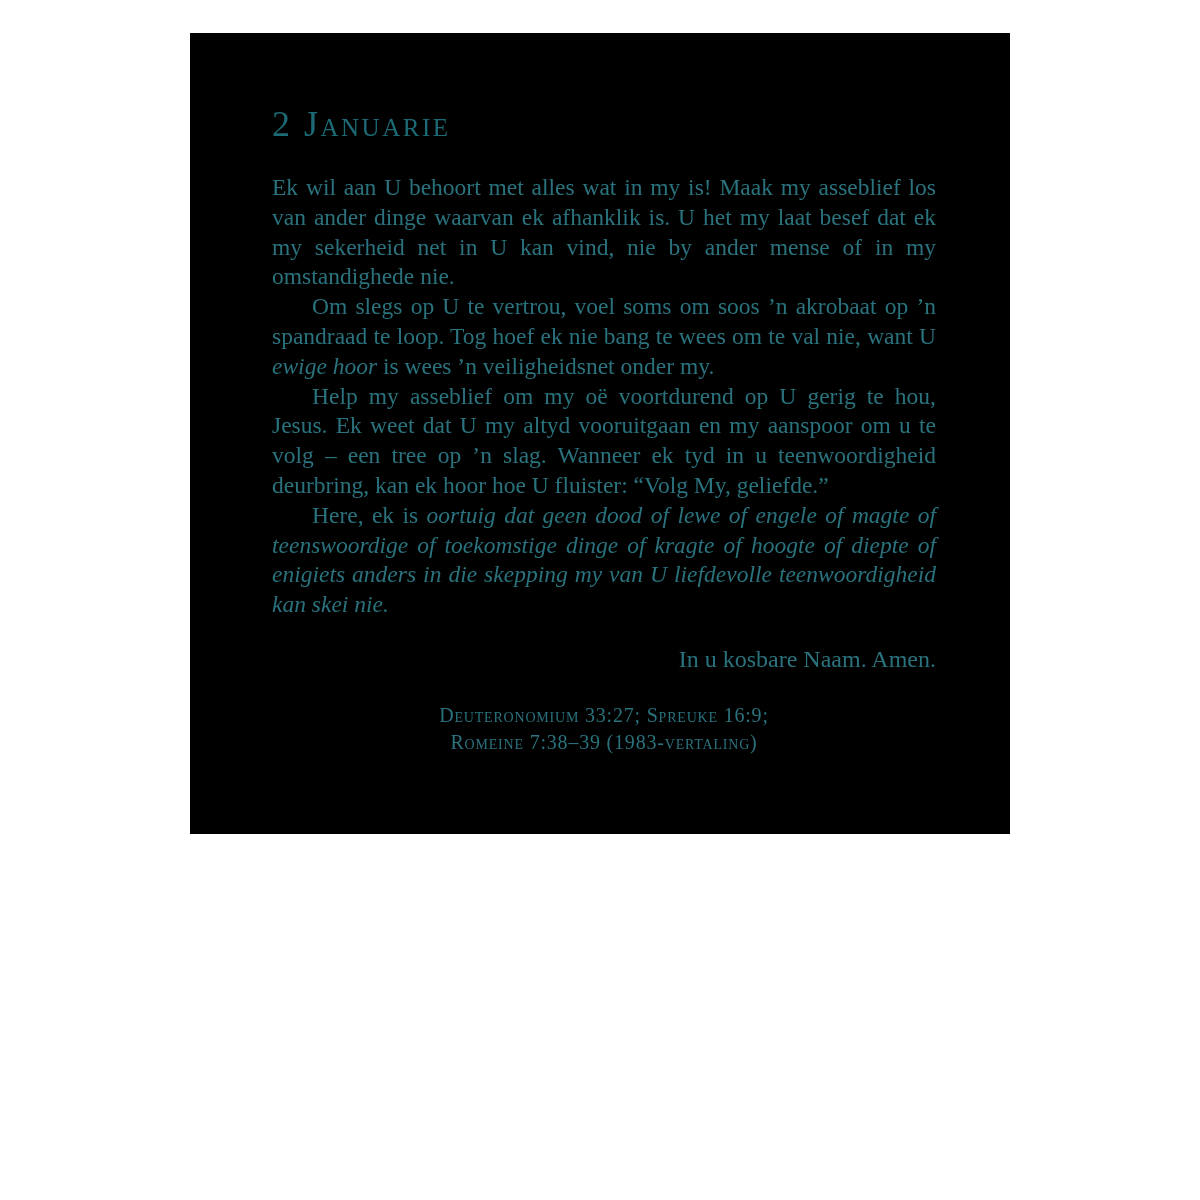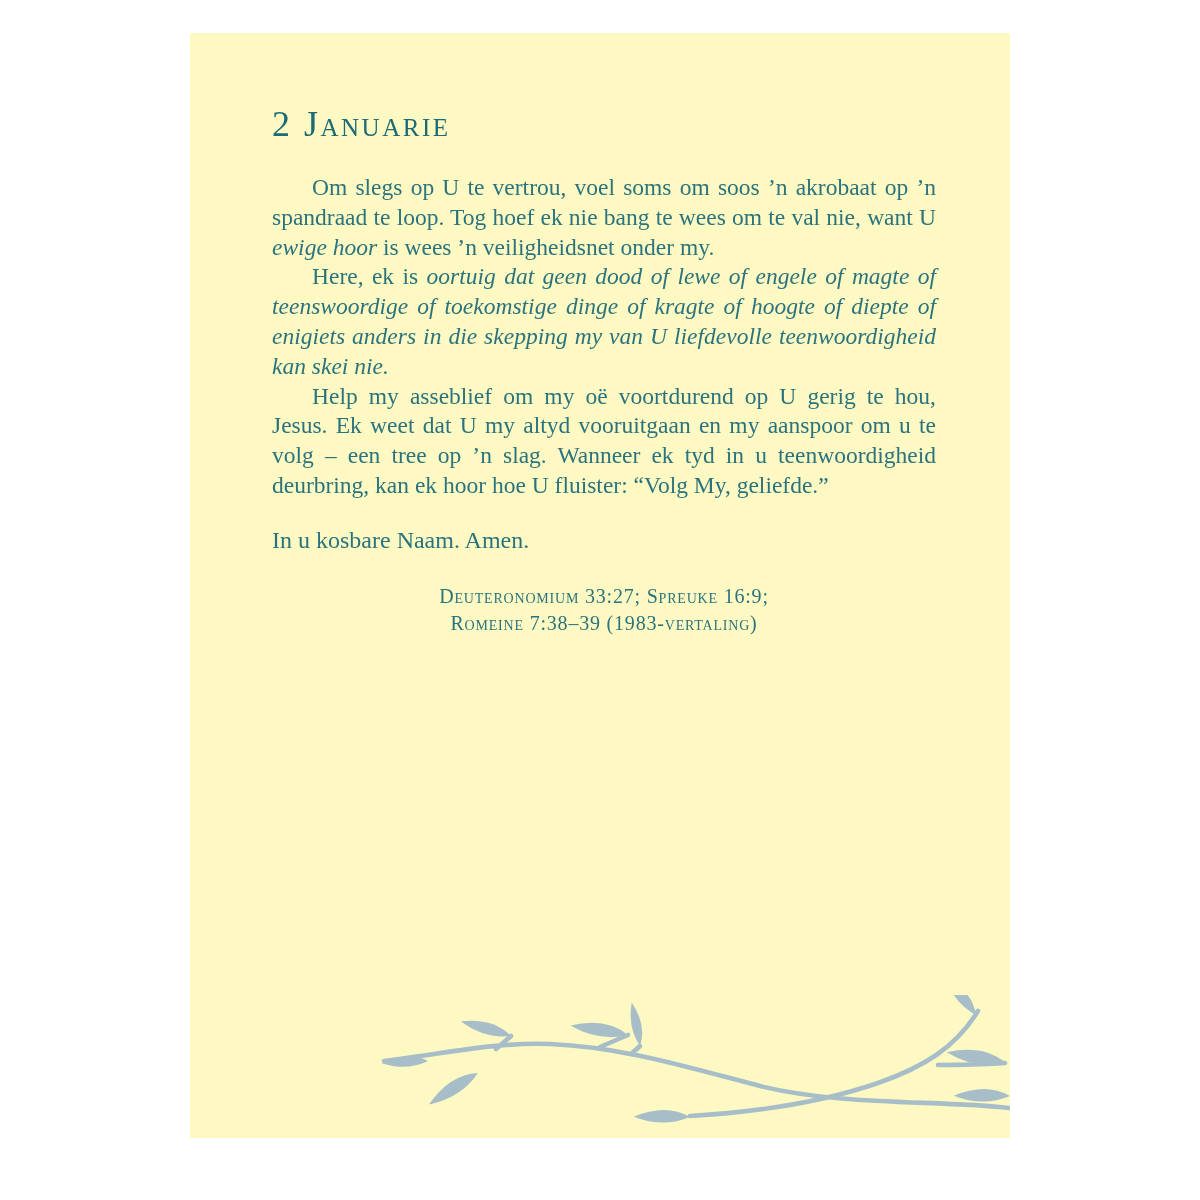--- a/index.html
+++ b/index.html
@@ -10,22 +10,22 @@
     overflow: hidden;
   }
   .canvas {
     position: relative;
     width: 1200px; height: 1200px;
     background: #ffffff;
   }
   .book-page {
     position: absolute;
     left: 190px; top: 33px;
-    width: 820px; height: 1105px;
-    background: #fef9c3;
+    width: 820px; height: 801px;
+    background: #000000;
     overflow: hidden;
   }
   .content {
     position: relative;
     padding: 70px 74px 0 82px;
     color: #2a737e;
   }
   .date-heading {
     font-size: 36px;
     line-height: 42px;
@@ -45,21 +45,21 @@
     line-height: 29.8px;
     text-align: justify;
     text-justify: inter-word;
   }
   .body-text p.indent { text-indent: 40px; }
   .body-text em { font-style: italic; }
   .closing-line {
     margin-top: 24px;
     font-size: 24px;
     line-height: 30px;
-    text-align: left;
+    text-align: right;
   }
   .scripture-references {
     margin-top: 28px;
     text-align: center;
     font-variant: small-caps;
     letter-spacing: 0.8px;
     font-size: 20px;
     line-height: 27px;
   }
   .branch-ornament {
@@ -72,23 +72,24 @@
 <body>
 
 <div class="canvas">
   <div class="book-page">
     <div class="content">
 
       <h1 class="date-heading">2 Januarie</h1>
 
 
       <div class="body-text">
+        <p><span>Ek wil aan U behoort met alles wat in my is! Maak my asseblief los van ander dinge waarvan ek afhanklik is. U het my laat besef dat ek my sekerheid net in U kan vind, nie by ander mense of in my omstandighede nie.</span></p>
         <p class="indent"><span>Om slegs op U te vertrou, voel soms om soos ’n akrobaat op ’n spandraad te loop. Tog hoef ek nie bang te wees om te val nie, want U </span><em>ewige hoor</em><span> is wees ’n veiligheidsnet onder my.</span></p>
+        <p class="indent"><span>Help my asseblief om my oë voortdurend op U gerig te hou, Jesus. Ek weet dat U my altyd vooruitgaan en my aanspoor om u te volg – een tree op ’n slag. Wanneer ek tyd in u teenwoordigheid deurbring, kan ek hoor hoe U fluister: “Volg My, geliefde.”</span></p>
         <p class="indent"><span>Here, ek is </span><em>oortuig dat geen dood of lewe of engele of magte of teenswoordige of toekomstige dinge of kragte of hoogte of diepte of enigiets anders in die skepping my van U liefdevolle teenwoordigheid kan skei nie.</em></p>
-        <p class="indent"><span>Help my asseblief om my oë voortdurend op U gerig te hou, Jesus. Ek weet dat U my altyd vooruitgaan en my aanspoor om u te volg – een tree op ’n slag. Wanneer ek tyd in u teenwoordigheid deurbring, kan ek hoor hoe U fluister: “Volg My, geliefde.”</span></p>
       </div>
 
       <div class="closing-line">In u kosbare Naam. Amen.</div>
 
       <div class="scripture-references">
         <div>Deuteronomium 33:27; Spreuke 16:9;</div>
         <div>Romeine 7:38–39 (1983-vertaling)</div>
       </div>
     </div>
 

